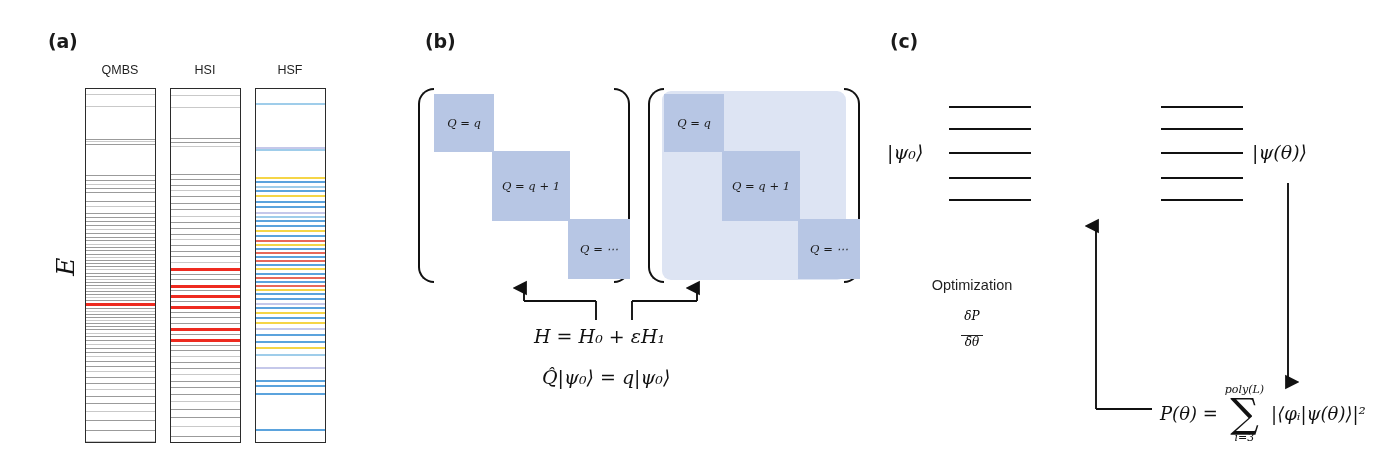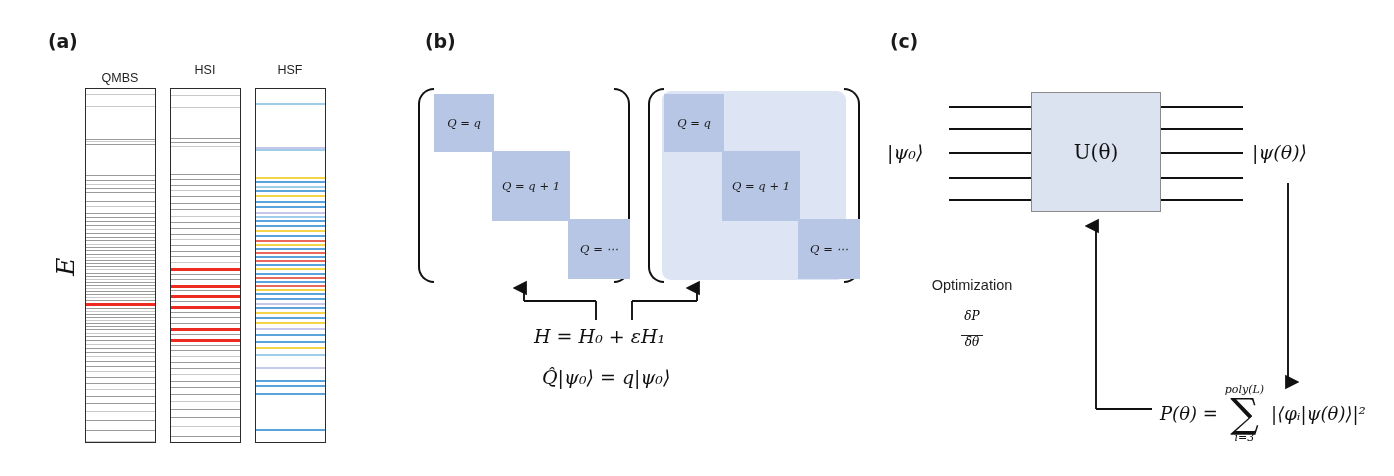--- a/index.html
+++ b/index.html
@@ -165,21 +165,21 @@
     line-height: 0.92;
   }
   sub, sup { font-size: 0.68em; }
 </style>
 </head>
 <body>
 
 <div id="panel-a">
   <div class="panel-label" style="left:48px; top:30px;">(a)</div>
 
-  <div class="col-title" style="left:75px; top:71px;">QMBS</div>
+  <div class="col-title" style="left:75px; top:63px;">QMBS</div>
   <div class="col-title" style="left:160px; top:63px;">HSI</div>
   <div class="col-title" style="left:245px; top:63px;">HSF</div>
 
   <div id="e-axis-label">E</div>
 
   <div class="spec-col" id="col-qmbs" style="left:85px;">
       <div class="spec-line" style="top: 5px; background: rgb(201, 201, 201); height: 1px;"></div>
       <div class="spec-line" style="top: 17px; background: rgb(201, 201, 201); height: 1px;"></div>
       <div class="spec-line" style="top: 50px; background: rgb(155, 155, 155); height: 1px;"></div>
       <div class="spec-line" style="top: 52px; background: rgb(201, 201, 201); height: 1px;"></div>
@@ -389,23 +389,20 @@
     <span>Q̂|ψ₀⟩ = q|ψ₀⟩</span>
   </div>
   <div class="eqn" style="left:134px; top:325px; font-size:19px;">
     <span>H = H₀ + εH₁</span>
   </div>
 </div>
 
 <div id="panel-c">
   <div class="panel-label" style="left:10px; top:30px;">(c)</div>
 
-  <div class="gate-box" style="left:151px; top:92px; width:130px; height:120px;">
-    <span>U(θ)</span>
-  </div>
 
   <div class="wire" style="left:69px;  top:106px; width:82px;"></div>
   <div class="wire" style="left:69px;  top:128px; width:82px;"></div>
   <div class="wire" style="left:69px;  top:152px; width:82px;"></div>
   <div class="wire" style="left:69px;  top:177px; width:82px;"></div>
   <div class="wire" style="left:69px;  top:199px; width:82px;"></div>
 
   <div class="wire" style="left:281px; top:106px; width:82px;"></div>
   <div class="wire" style="left:281px; top:128px; width:82px;"></div>
   <div class="wire" style="left:281px; top:152px; width:82px;"></div>

